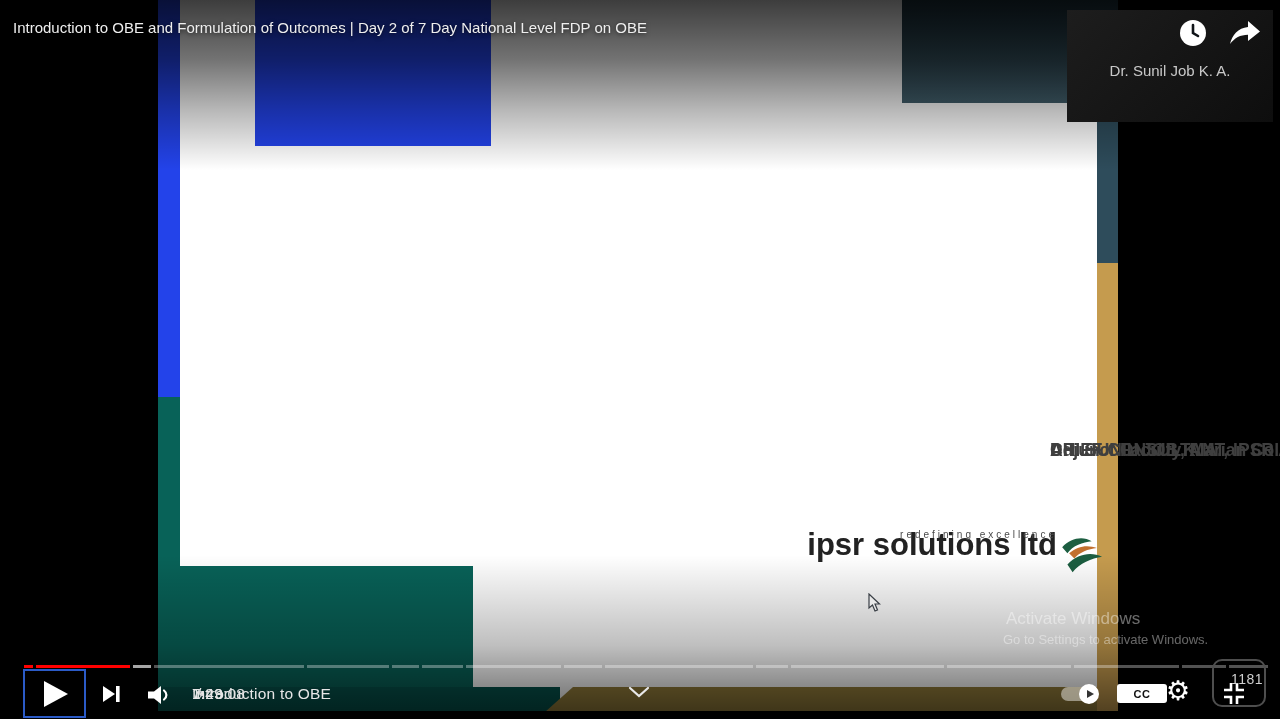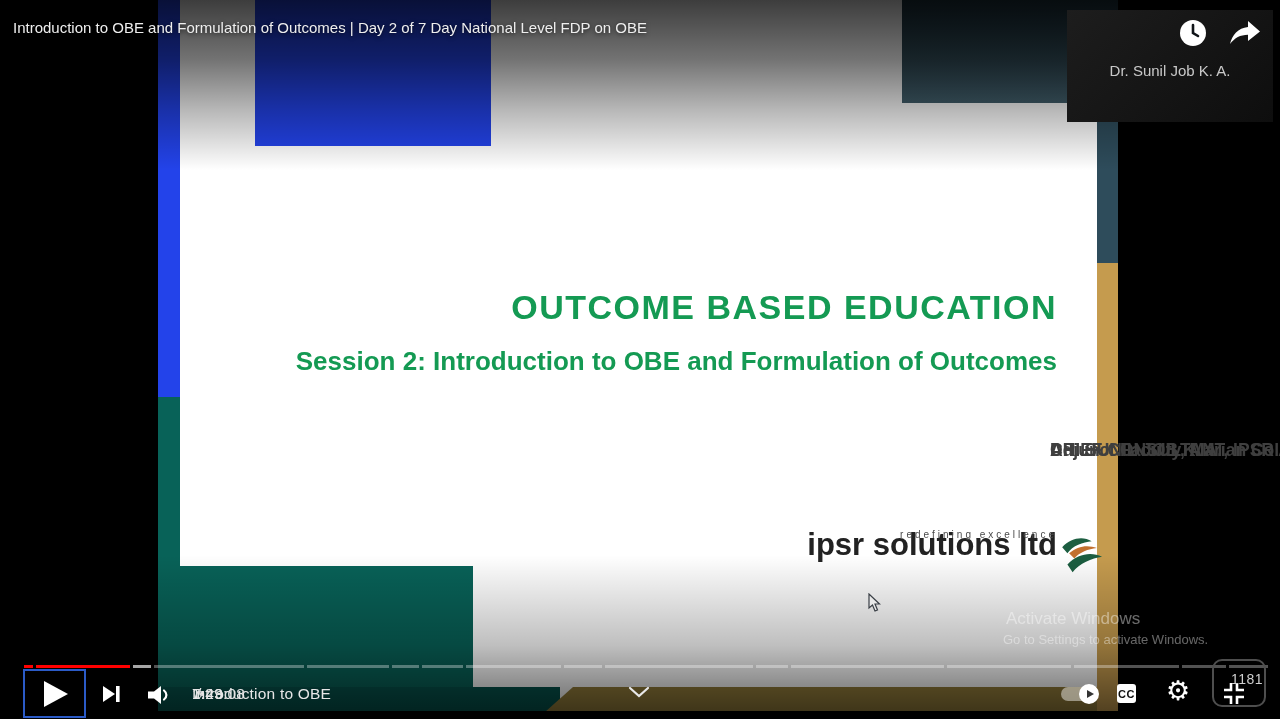--- a/index.html
+++ b/index.html
@@ -78,21 +78,21 @@
   .time-row .bullet{margin:0 7px;}
   .time-row .chap-arrow{margin-left:6px;color:#cfcfcf;}
   .expand-chevron{left:627px;top:685px;z-index:9;cursor:pointer;}
 
   .autoplay-toggle{left:1061px;top:687px;width:36px;height:14px;border-radius:7px;
                    background:rgba(255,255,255,.45);z-index:9;cursor:pointer;}
   .autoplay-knob{position:absolute;right:-2px;top:-3px;width:20px;height:20px;border-radius:50%;
                  background:#fff;display:flex;align-items:center;justify-content:center;}
   .autoplay-knob i{position:static;width:0;height:0;border-left:7px solid #333;
                    border-top:4.5px solid transparent;border-bottom:4.5px solid transparent;margin-left:2px;}
-  .cc-btn{left:1117px;top:684px;width:19px;height:19px;background:#fff;border-radius:3px;
+  .cc-btn{left:1117px;top:684px;width:50px;height:19px;background:#fff;border-radius:3px;
           display:flex;align-items:center;justify-content:center;z-index:9;cursor:pointer;}
   .cc-btn span{position:static;font-size:11px;font-weight:800;color:#0f0f0f;letter-spacing:.5px;}
   .settings-btn{left:1166px;top:677px;font-size:27px;color:#fff;z-index:9;cursor:pointer;
                 font-family:"DejaVu Sans",sans-serif;line-height:1;}
   .fs-focus-ring{left:1212px;top:659px;width:54px;height:48px;border:2px solid #4e4e4e;
                  border-radius:10px;z-index:8;}
   .fs-btn{left:1221px;top:679px;z-index:9;cursor:pointer;}
   .fs-count{left:1231px;top:671px;font-size:14px;color:#cfcfcf;letter-spacing:.5px;z-index:10;}
 </style>
 </head>
@@ -105,22 +105,20 @@
   <div class="left-strip-teal"></div>
   <div class="blue-rect"></div>
   <div class="slate-rect"></div>
   <div class="right-strip-slate"></div>
   <div class="right-strip-gold"></div>
   <div class="teal-block"></div>
   <div class="band-teal"></div>
   <div class="band-gold"></div>
   <div class="black-bottom"></div>
 
-  <div class="slide-title">OUTCOME BASED EDUCATION</div>
-  <div class="slide-subtitle">Session 2: Introduction to OBE and Formulation of Outcomes</div>
   <div class="author-block">
     <span>DR. SUNIL JOB K. A.</span>
     <span>Adjunct Faculty, Marian College, Kuttikkanam, Autonomous.</span>
     <span>CHIEF CONSULTANT, IPSR ACADEMIC SOLUTIONS</span>
   </div>
   <div class="logo-row">
     <svg width="52" height="46" viewBox="0 0 60 50">
       <path d="M6,16 C16,5 30,3 40,9 C30,10 18,14 12,23 Z" fill="#1c5e41"></path>
       <path d="M14,23 C24,14 36,13 46,17 C36,18 26,22 20,29 Z" fill="#c2702f"></path>
       <path d="M12,36 C24,23 40,21 52,27 C40,29 26,34 18,45 Z" fill="#1c5e41"></path>

